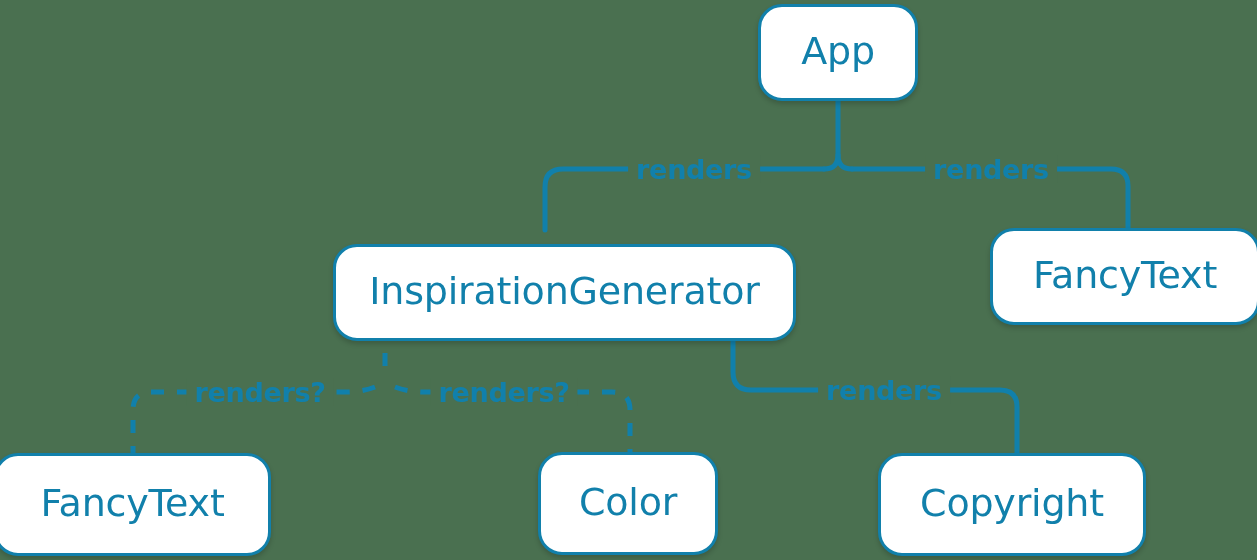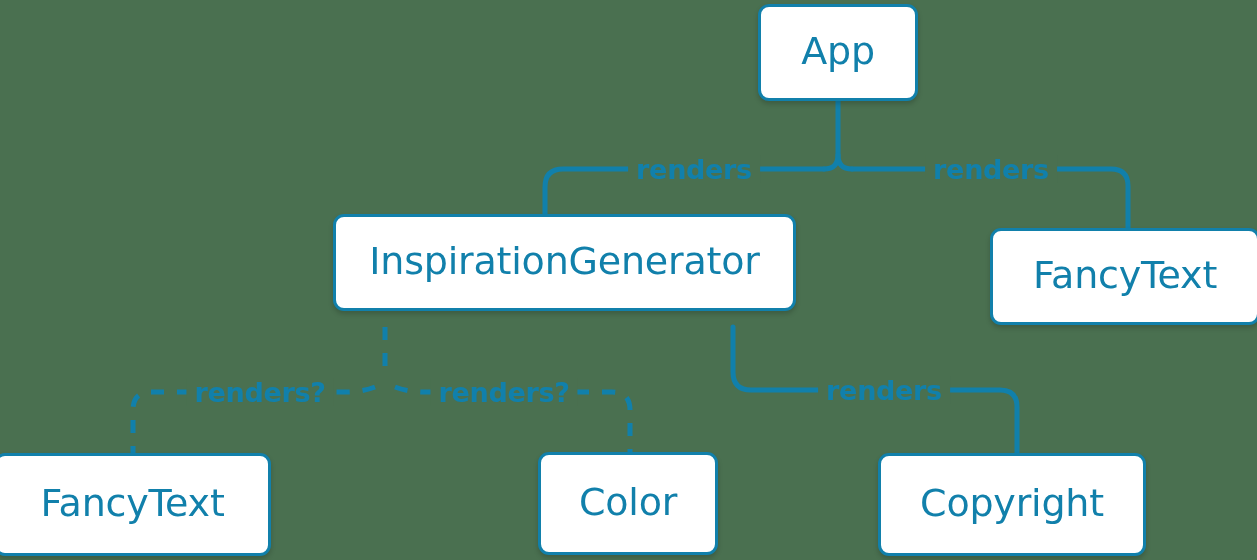--- a/index.html
+++ b/index.html
@@ -26,21 +26,21 @@
     top: 0;
     width: 1257px;
     height: 560px;
     pointer-events: none;
   }
   .node {
     position: absolute;
     box-sizing: border-box;
     background: #ffffff;
     border: 3px solid #1180ab;
-    border-radius: 11px;
+    border-radius: 24px;
     color: #1180ab;
     display: flex;
     align-items: center;
     justify-content: center;
     font-size: 38px;
     font-weight: 400;
     letter-spacing: -0.2px;
     white-space: nowrap;
     box-shadow: 0 3px 5px rgba(0,0,0,0.18);
   }
@@ -93,21 +93,21 @@
 
       <path d="M 395 387 Q 408 392 425 392 L 432 392"></path>
       <path d="M 576 392 L 612 392 Q 630 392 630 410 L 630 452"></path>
     </g>
   </svg>
 
   <div class="node" style="left:758px; top:4px; width:160px; height:97px;">
     <span class="node-label">App</span>
   </div>
 
-  <div class="node" style="left:333px; top:214px; width:463px; height:97px;">
+  <div class="node" style="left:333px; top:244px; width:463px; height:97px;">
     <span class="node-label">InspirationGenerator</span>
   </div>
 
   <div class="node" style="left:990px; top:228px; width:270px; height:97px;">
     <span class="node-label">FancyText</span>
   </div>
 
   <div class="node" style="left:-6px; top:453px; width:277px; height:103px;">
     <span class="node-label">FancyText</span>
   </div>

